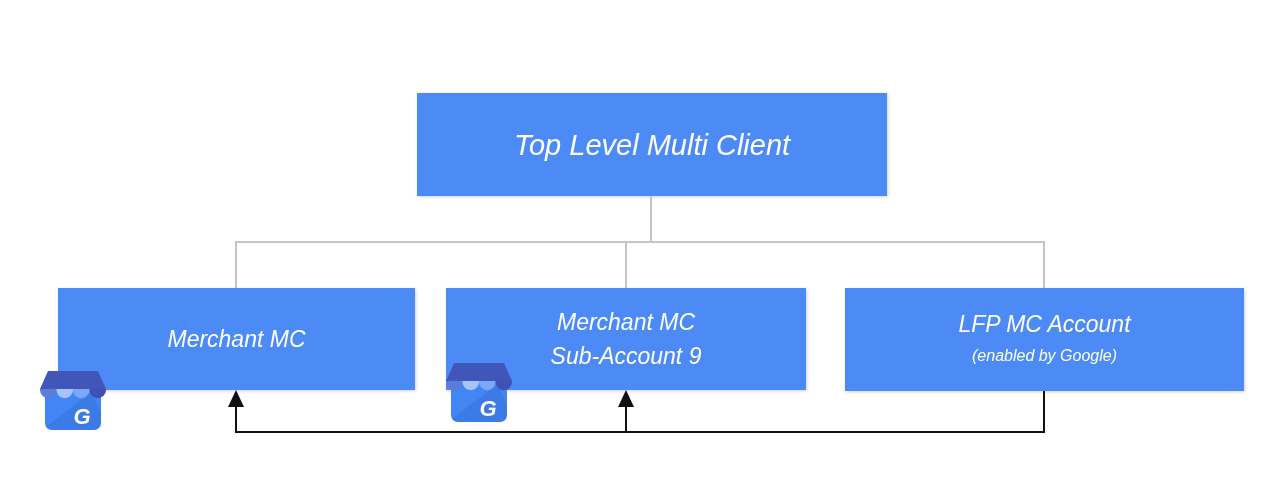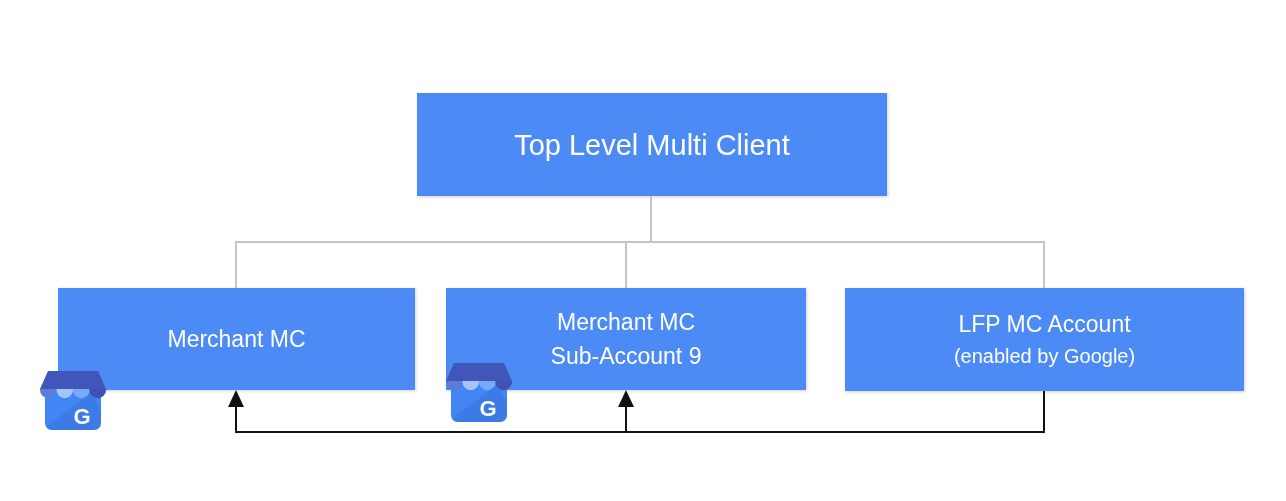--- a/index.html
+++ b/index.html
@@ -7,20 +7,21 @@
     padding: 0;
     background: #ffffff;
     font-family: "Liberation Sans", sans-serif;
   }
   .canvas {
     position: relative;
     width: 1286px;
     height: 501px;
     background: #ffffff;
     overflow: hidden;
+    font-style: italic;
   }
   .node {
     position: absolute;
     background: var(--node-fill, #4C8BF5);
     color: var(--node-text, #ffffff);
     display: flex;
     flex-direction: column;
     align-items: center;
     justify-content: center;
     text-align: center;
@@ -35,21 +36,21 @@
     font-size: 23px; line-height: 34px;
   }
   .node-sub2 {
     left: 446px; top: 288px; width: 360px; height: 102px;
     font-size: 23px; line-height: 34px;
   }
   .node-lfp {
     left: 845px; top: 288px; width: 399px; height: 103px;
     font-size: 23px; line-height: 32px;
   }
-  .node-lfp .line2 { font-size: 20px; }
+  .node-lfp .line2 { font-size: 16px; }
 
   
   .tline {
     position: absolute;
     background: var(--hierarchy-line, #C4C4C4);
   }
   .tline-v-top  { left: 650px;  top: 196px; width: 2px;  height: 46px; }
   .tline-rail   { left: 235px;  top: 241px; width: 810px; height: 2px; }
   .tline-v-sub1 { left: 235px;  top: 241px; width: 2px;  height: 47px; }
   .tline-v-sub2 { left: 625px;  top: 241px; width: 2px;  height: 47px; }

